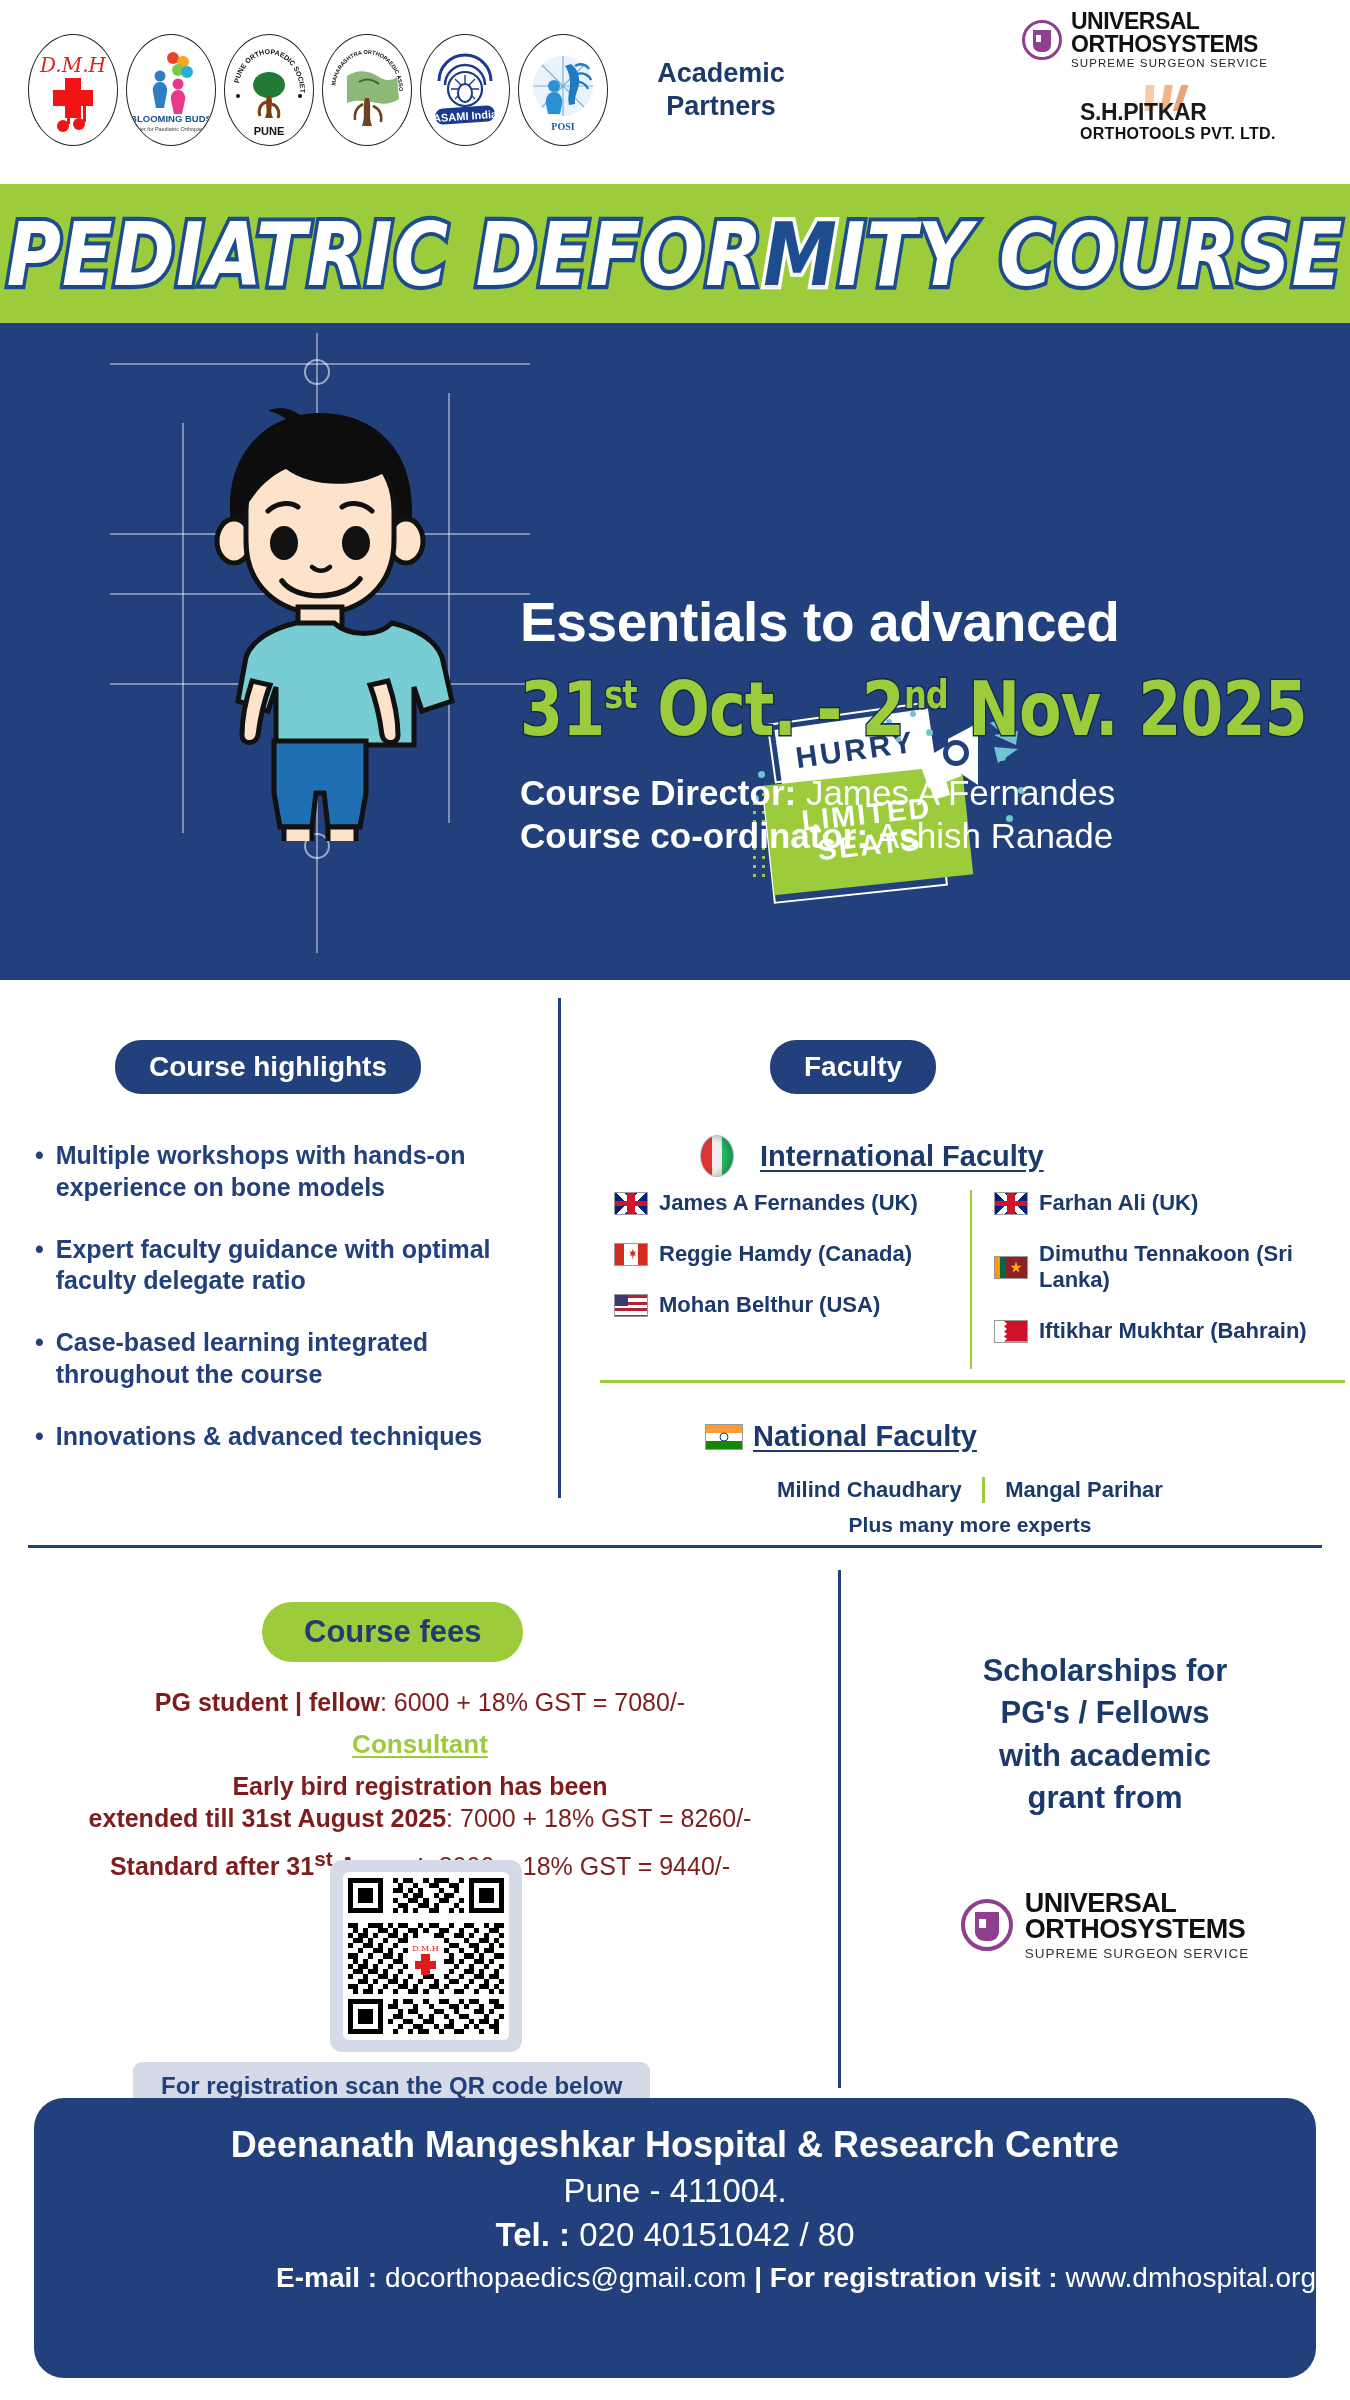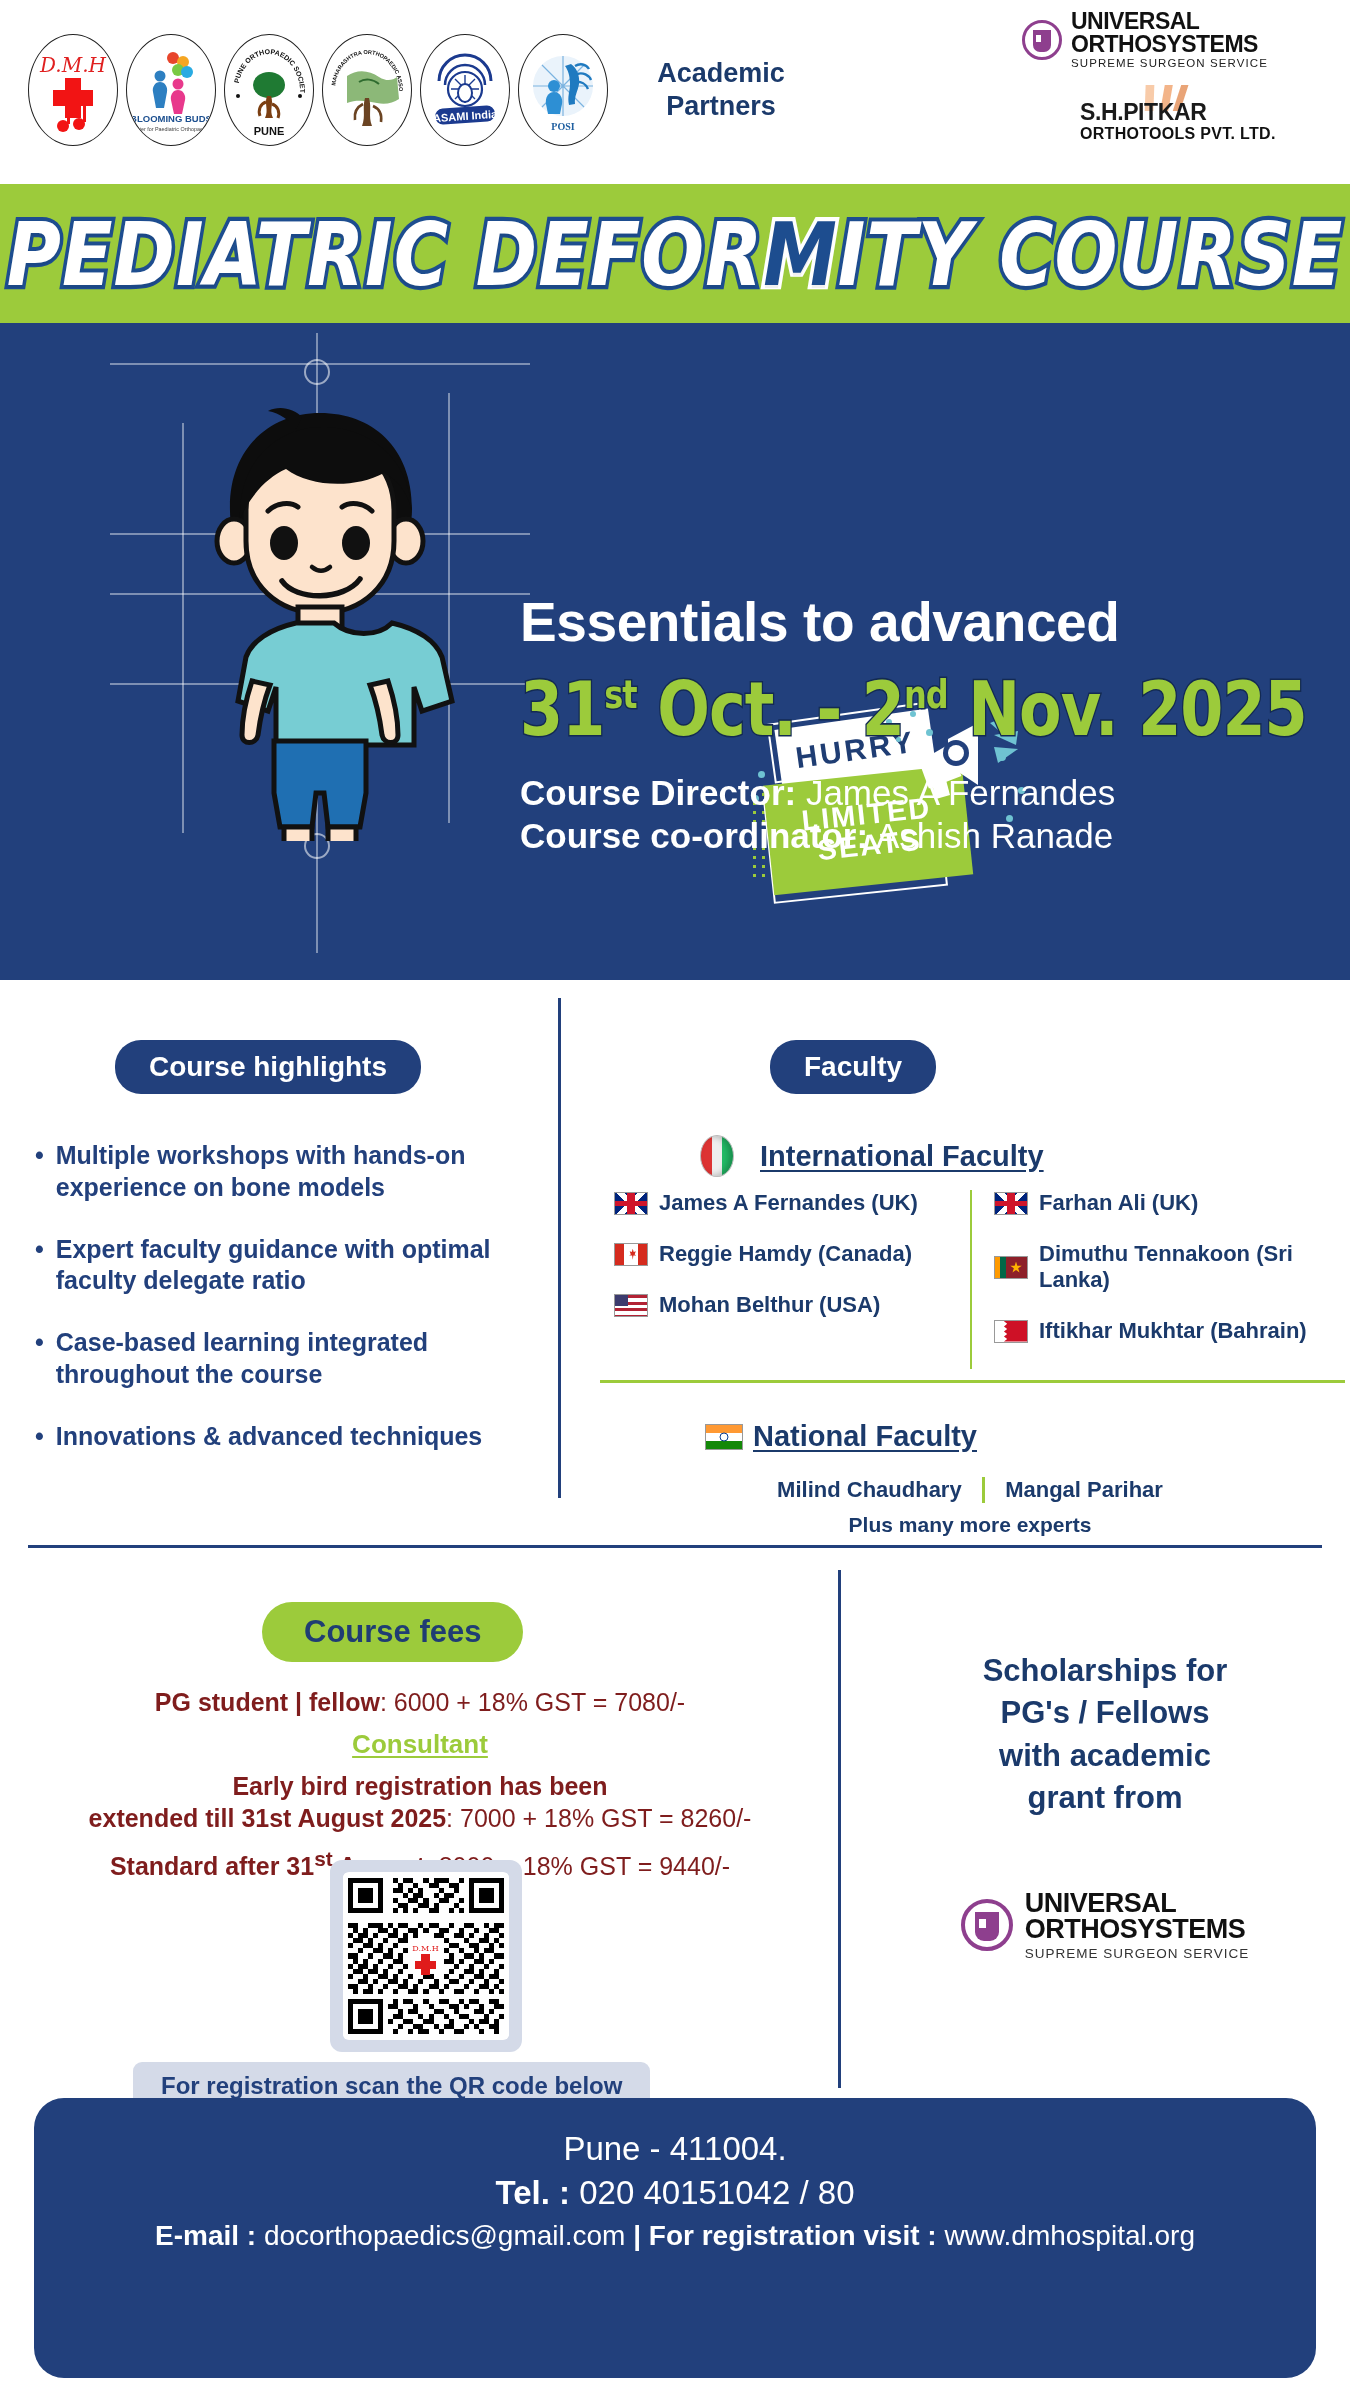--- a/index.html
+++ b/index.html
@@ -265,21 +265,21 @@
   
   .footer {
     position: absolute; left: 34px; top: 2098px; width: 1282px; height: 280px;
     background: #22407c; border-radius: 30px;
     color: #fff; text-align: center; padding-top: 26px;
   }
   .f-l1 { font-weight: bold; font-size: 36px; }
   .f-l2 { font-size: 33px; margin-top: 6px; }
   .f-l3 { font-size: 33px; margin-top: 6px; }
   .f-l3 b { font-weight: bold; }
-  .f-l4 { font-size: 28px; margin-top: 8px; }
+  .f-l4 { font-size: 28px; margin-top: 8px; text-align: right; }
   .f-l4 b { font-weight: bold; }
 </style>
 </head>
 <body>
 
 <div class="partner-bar">
   <div class="logo-strip">
 
     <div class="logo-oval">
       <svg width="74" height="96" viewBox="0 0 74 96">
@@ -856,20 +856,21 @@
     <div class="scholar-mark"></div>
     <div>
       <div class="scholar-t1">UNIVERSAL</div>
       <div class="scholar-t1">ORTHOSYSTEMS</div>
       <div class="scholar-t2">SUPREME SURGEON SERVICE</div>
     </div>
   </div>
 </div>
 
 <div class="footer">
+  <div class="f-l1">Deenanath Mangeshkar Hospital &amp; Research Centre</div>
   <div class="f-l2">Pune - 411004.</div>
   <div class="f-l3">
     <b>Tel. :</b>
     <span>020 40151042 / 80</span>
   </div>
   <div class="f-l4">
     <b>E-mail :</b>
     <span>docorthopaedics@gmail.com</span>
     <b>|</b>
     <b>For registration visit :</b>

